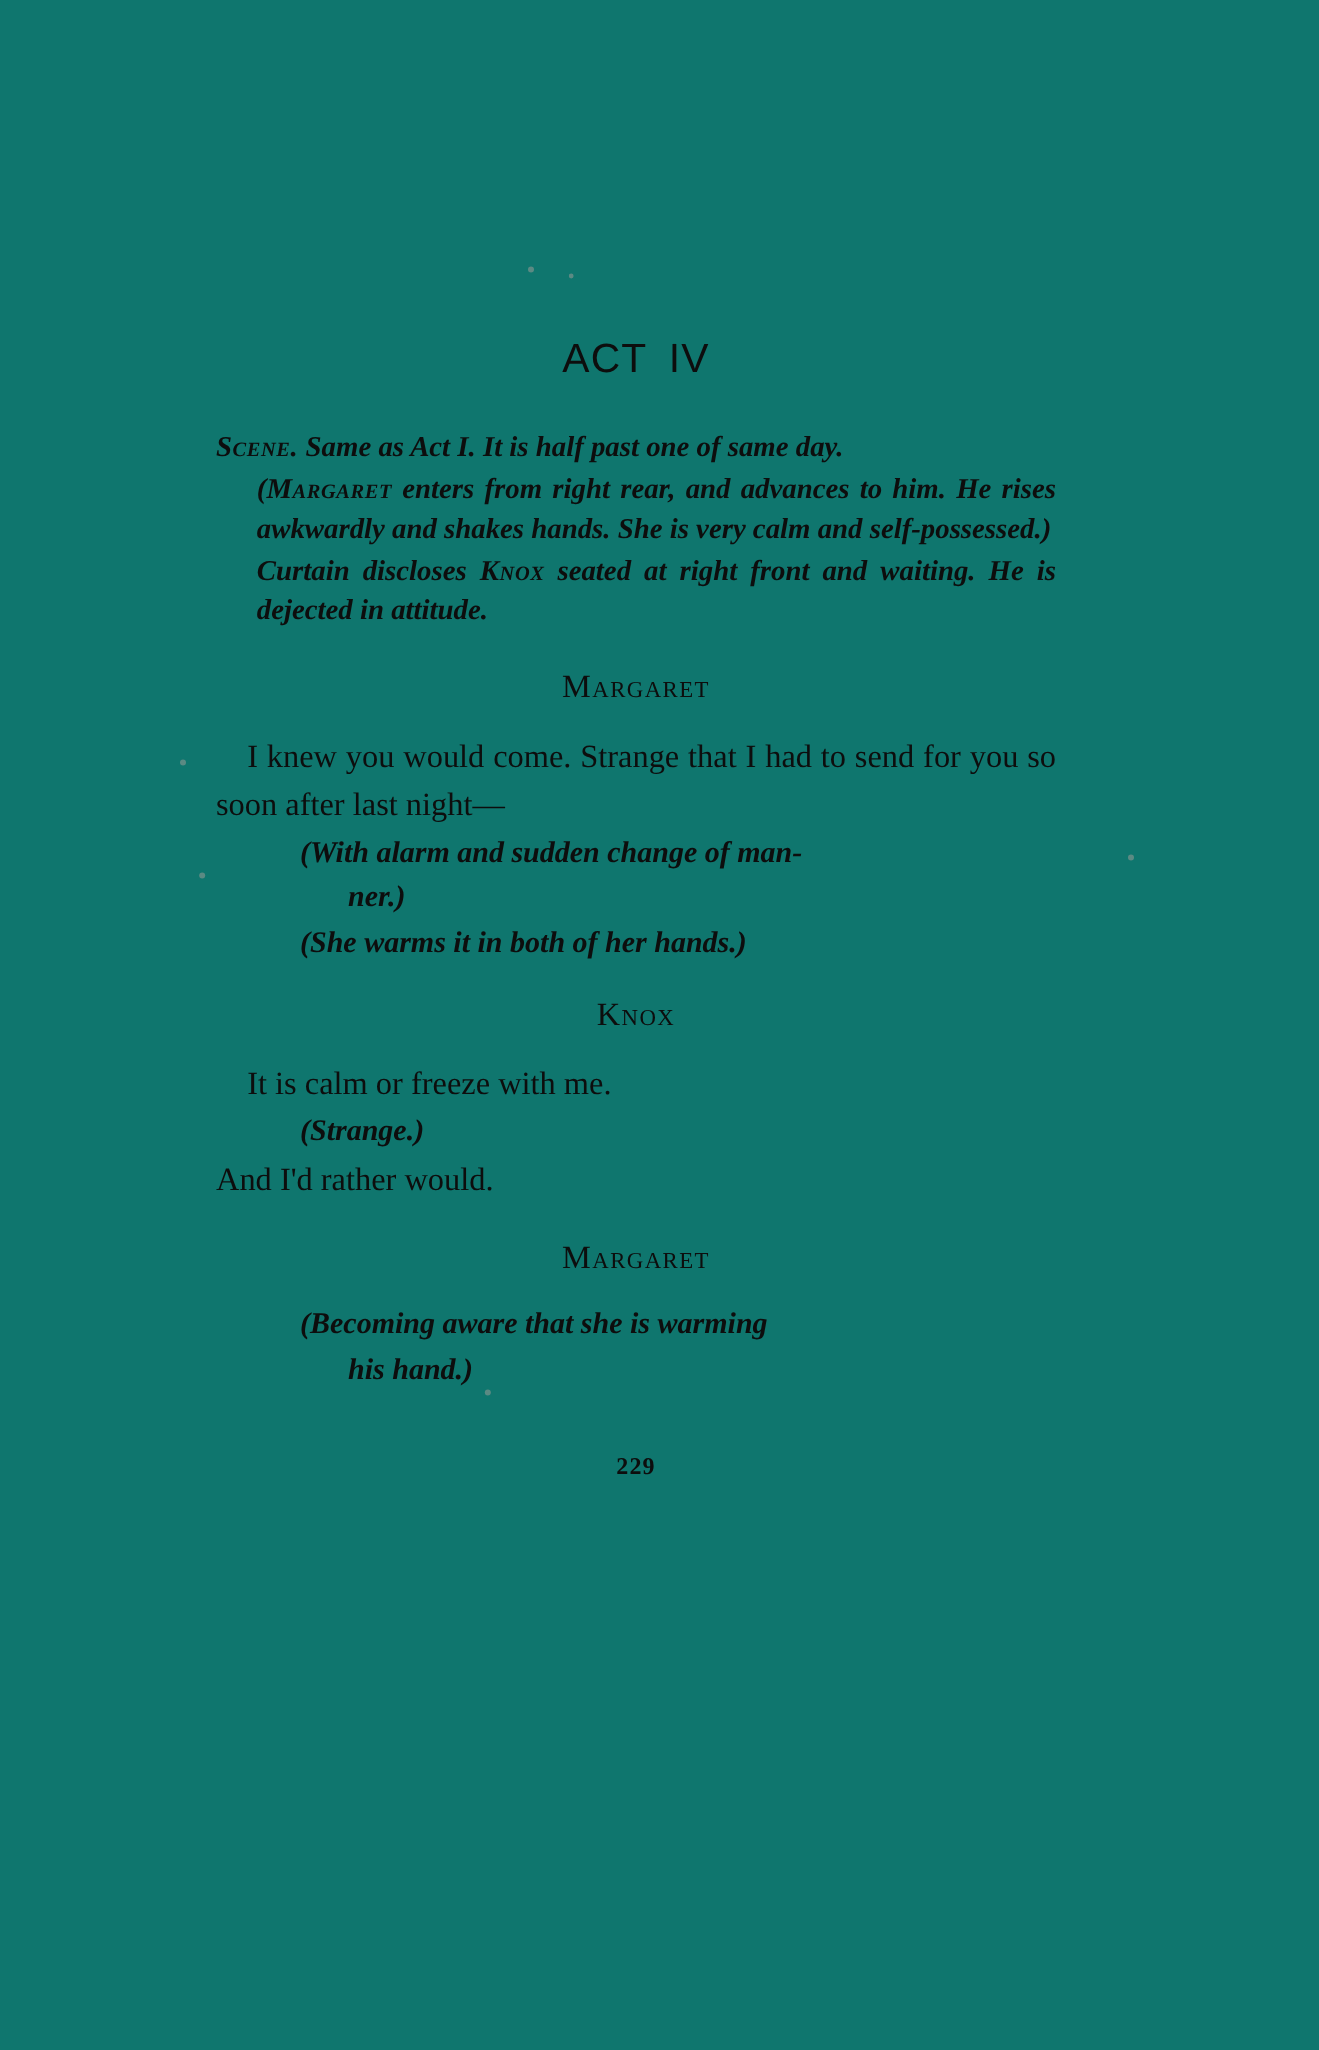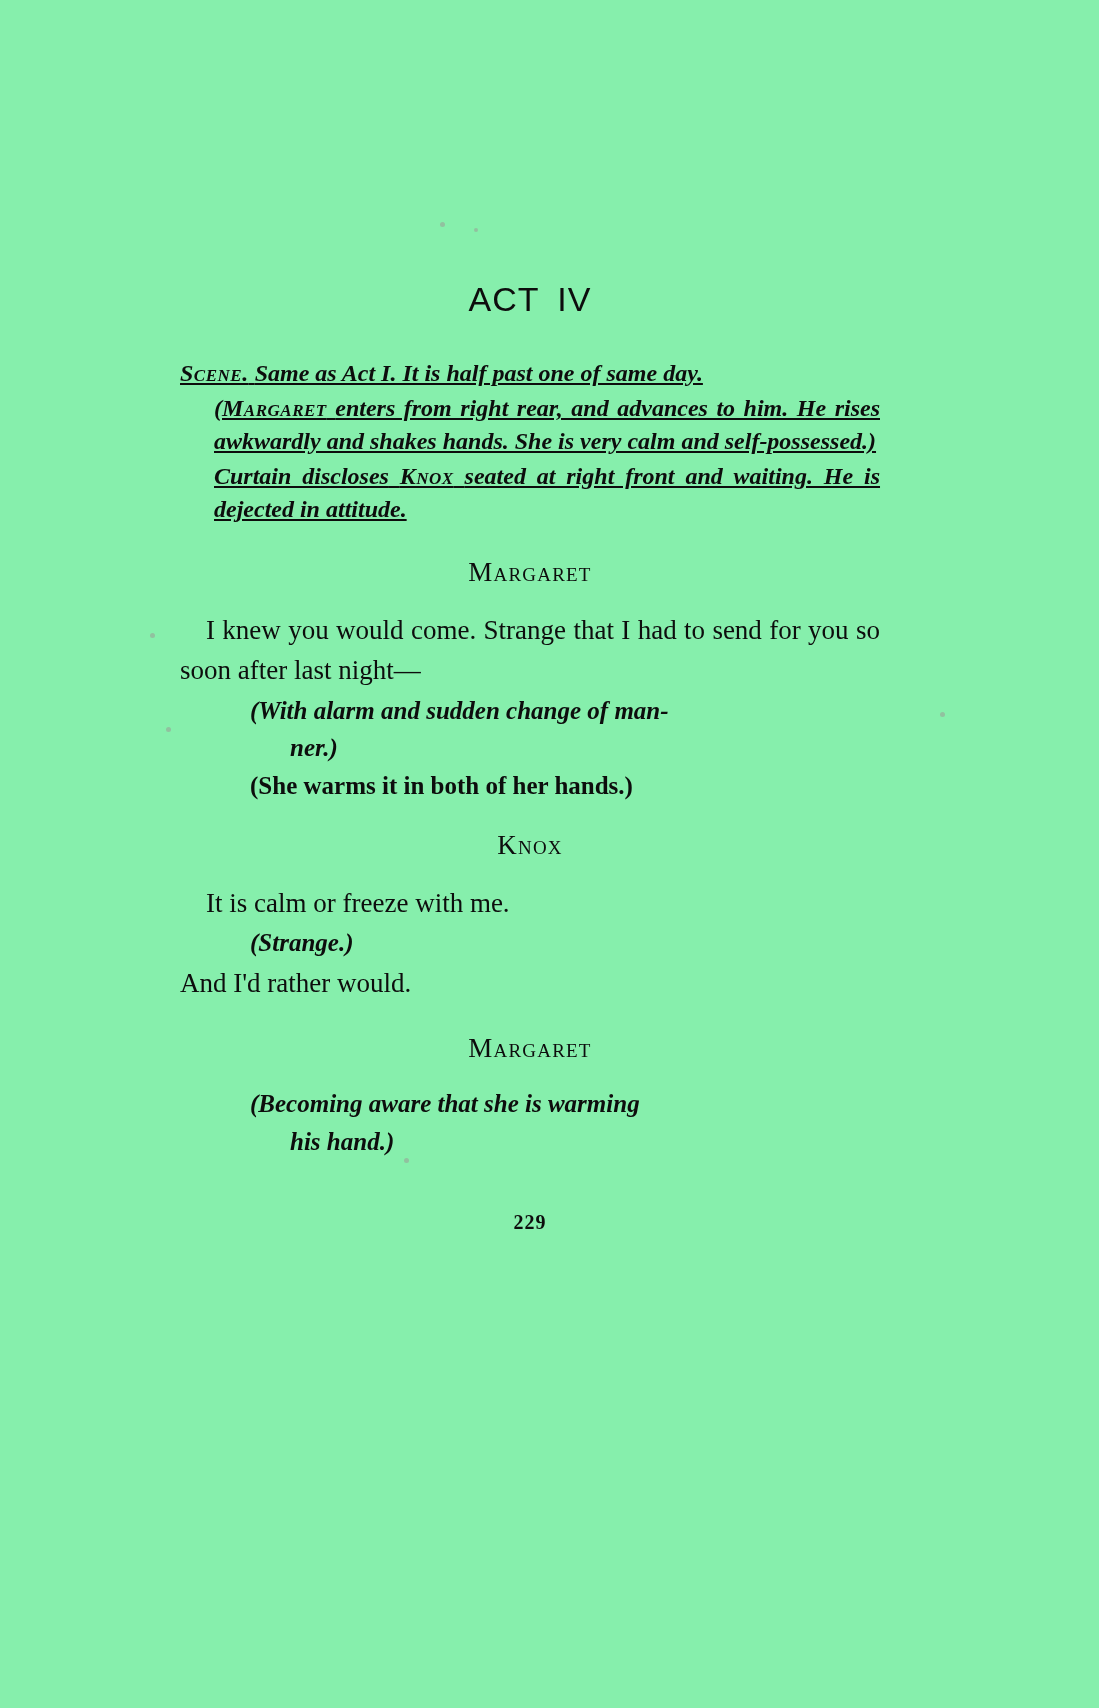--- a/index.html
+++ b/index.html
@@ -14,21 +14,21 @@
     color: #0d0d0d;
     position: relative;
     overflow: hidden;
   }
   .page {
     position: absolute;
     left: 0;
     top: 0;
     width: 1099px;
     height: 1708px;
-    background: #86efac;
+    background: #0f766e;
   }
   .content {
     position: absolute;
     left: 180px;
     top: 280px;
     width: 700px;
   }
 
   
   .act-title {
@@ -48,21 +48,20 @@
     font-weight: bold;
     font-size: 24px;
     line-height: 1.38;
     text-align: justify;
     margin: 0 0 6px 0;
   }
   .stage-block p {
     margin: 0 0 2px 0;
     text-indent: 0;
     padding-left: 34px;
-    text-decoration: underline;
   }
   .stage-block p.first-line {
     padding-left: 0;
     text-indent: 0;
   }
   .sc-caps-ital {
     font-variant: small-caps;
     font-style: italic;
     font-weight: bold;
     letter-spacing: 0.5px;
@@ -100,20 +99,21 @@
     margin: 2px 0 2px 0;
     padding-left: 70px;
     text-align: justify;
   }
   .paren.hang {
     padding-left: 70px;
     text-indent: 0;
     font-style: italic;
   }
   .paren-center {
+    font-style: italic;
     font-weight: bold;
     font-size: 25px;
     margin: 6px 0 6px 0;
     padding-left: 70px;
   }
   .paren-cont {
     padding-left: 110px;
   }
 
   .page-number {

